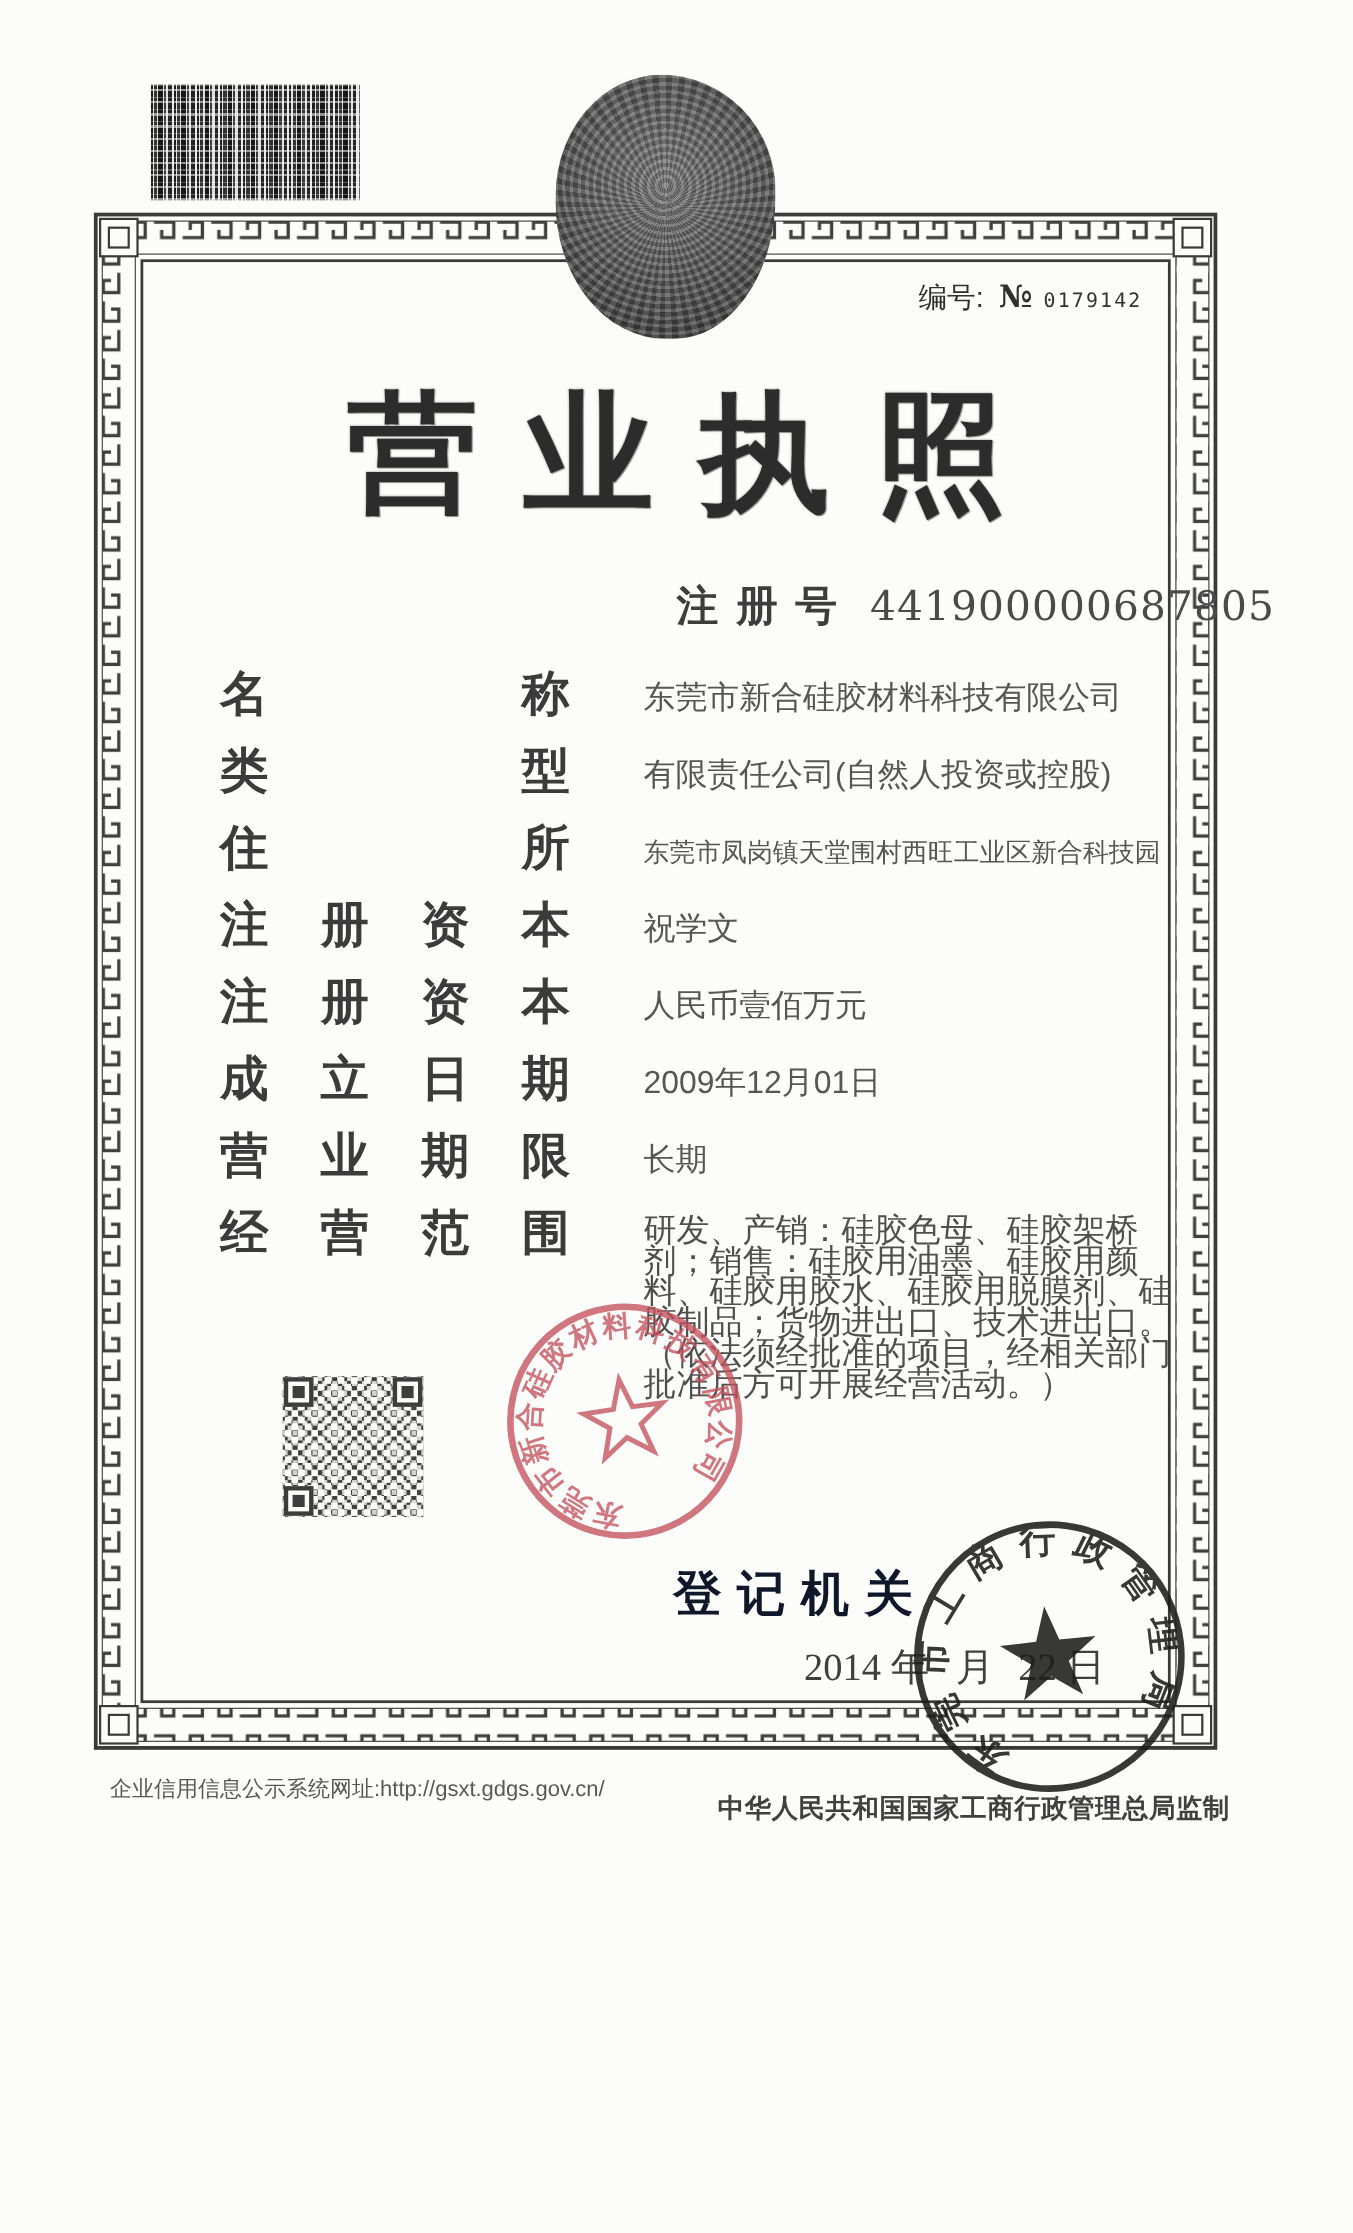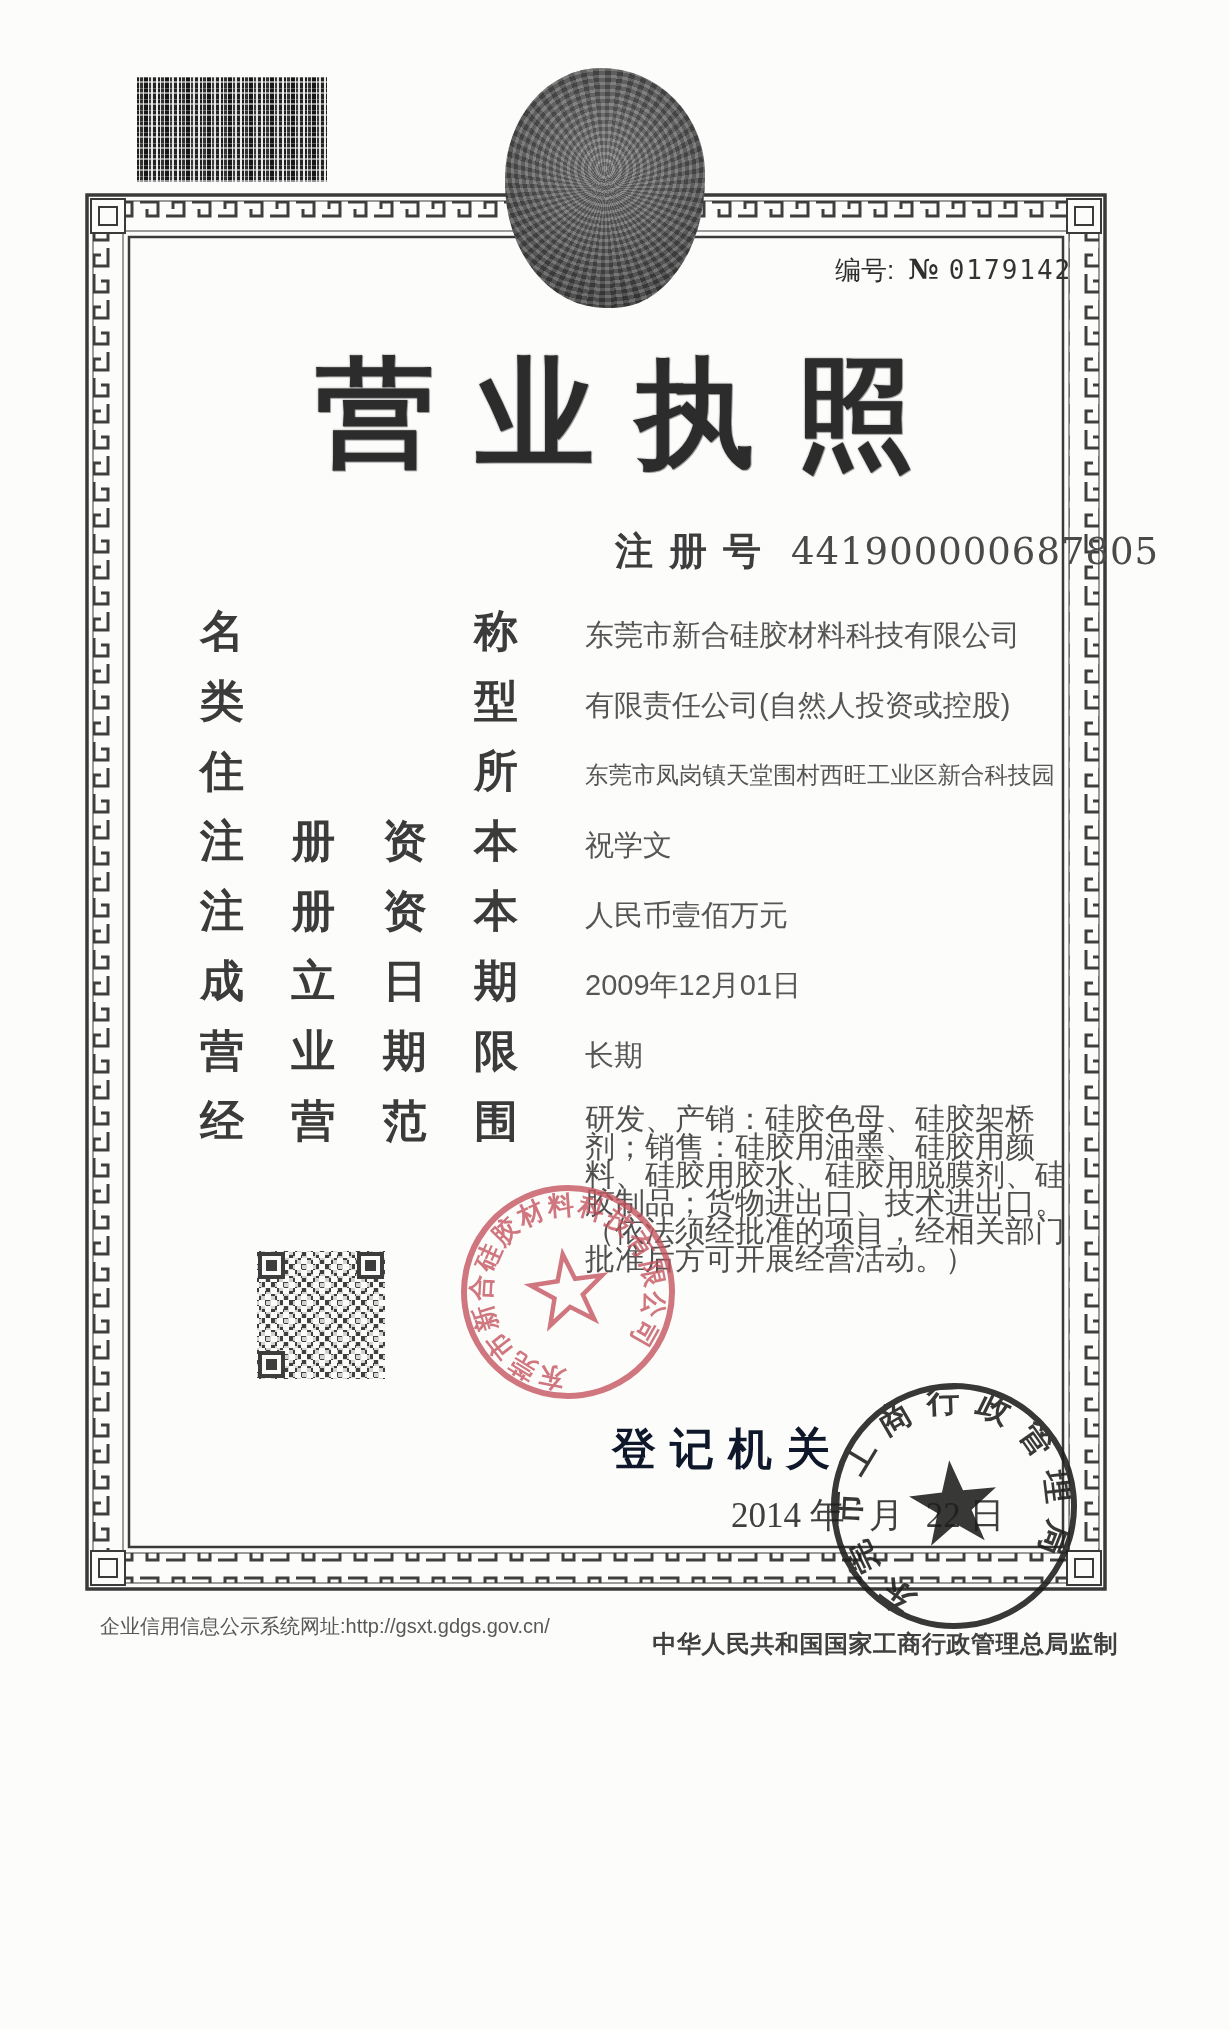--- a/index.html
+++ b/index.html
@@ -23,21 +23,21 @@
       repeating-conic-gradient(from 15deg, rgba(255,255,255,.10) 0deg 3deg, rgba(0,0,0,.14) 3deg 6deg),
       repeating-radial-gradient(circle at 50% 42%, rgba(255,255,255,.16) 0 3px, rgba(0,0,0,.12) 3px 7px),
       radial-gradient(circle at 50% 40%, #7a7a7a, #565656 48%, #3f3f3f 78%, #4a4a4a);
     filter:blur(.5px) contrast(.95) saturate(.25);
   }
   
   .border-frame{position:absolute;left:85px;top:193px;z-index:1;}
   
   .serial{position:absolute;left:835px;top:253px;z-index:3;font-size:26px;color:#2f2f2f;white-space:nowrap;}
   .serial .sym{font-family:"DejaVu Serif","Liberation Serif",serif;font-weight:bold;font-size:28px;margin:0 10px 0 14px;}
-  .serial .num{font-family:"DejaVu Sans Mono","Liberation Mono",monospace;font-size:26px;letter-spacing:2px;color:#333;margin-top:12px;}
+  .serial .num{font-family:"DejaVu Sans Mono","Liberation Mono",monospace;font-size:18px;letter-spacing:2px;color:#333;margin-top:12px;}
   
   .title{
     position:absolute;left:105px;top:338px;width:1020px;z-index:3;text-align:center;
     font-size:118px;line-height:150px;font-weight:bold;letter-spacing:42px;text-indent:42px;
     color:#2c2c2c;text-shadow:0 0 2px rgba(20,20,20,.55), 1px 1px 0 rgba(40,40,40,.35);
   }
   
   .regno{position:absolute;left:615px;top:526px;z-index:3;white-space:nowrap;}
   .regno .lab{font-size:38px;font-weight:600;letter-spacing:16px;color:#3d3d3d;}
   .regno .num{font-family:"DejaVu Serif","Liberation Serif",serif;font-size:37px;color:#4a4a4a;margin-left:14px;letter-spacing:1px;}

